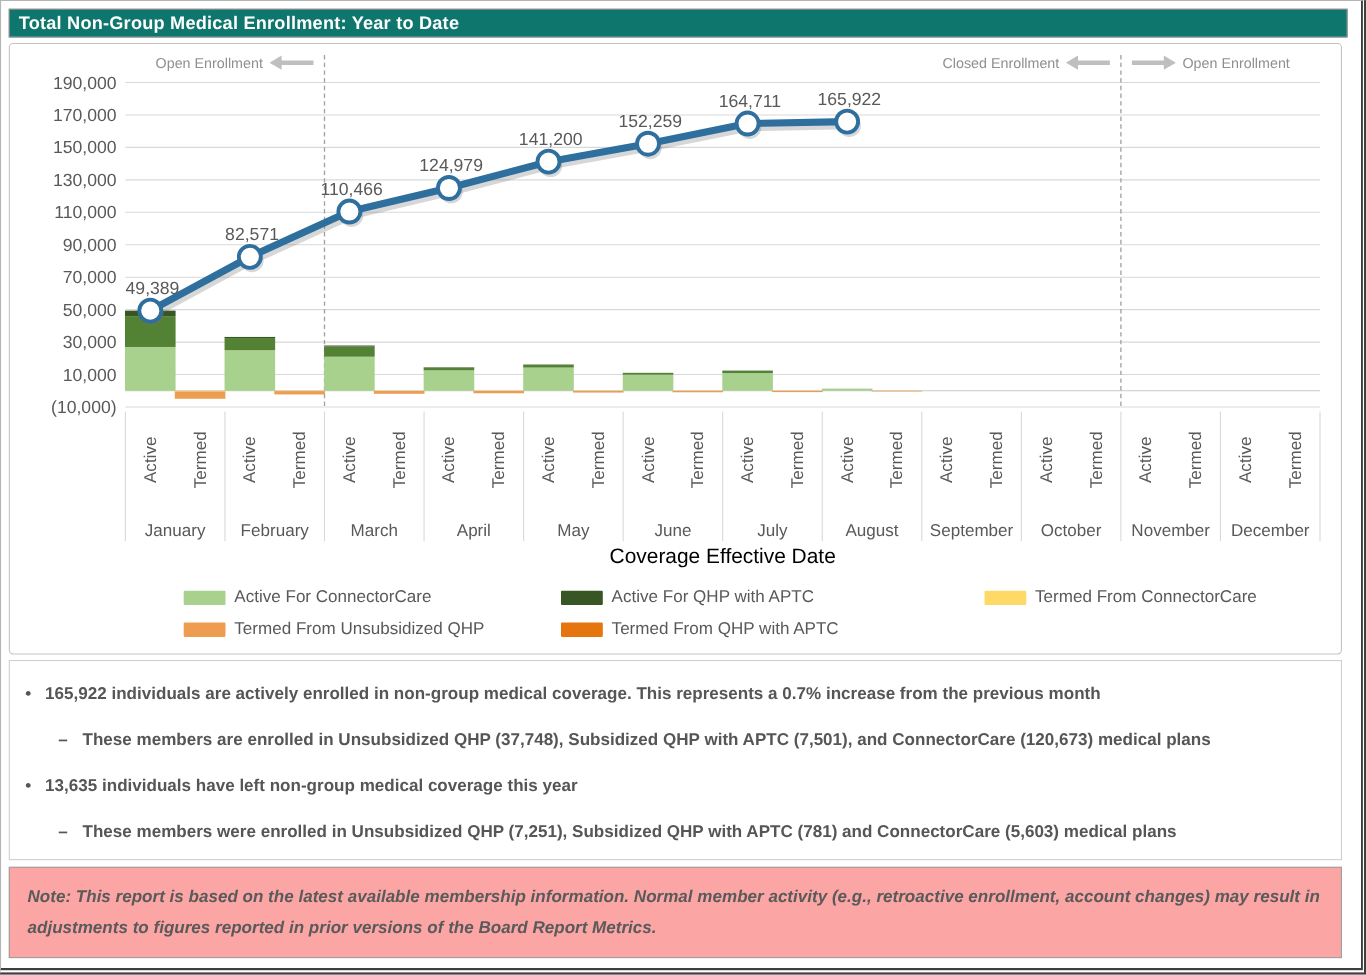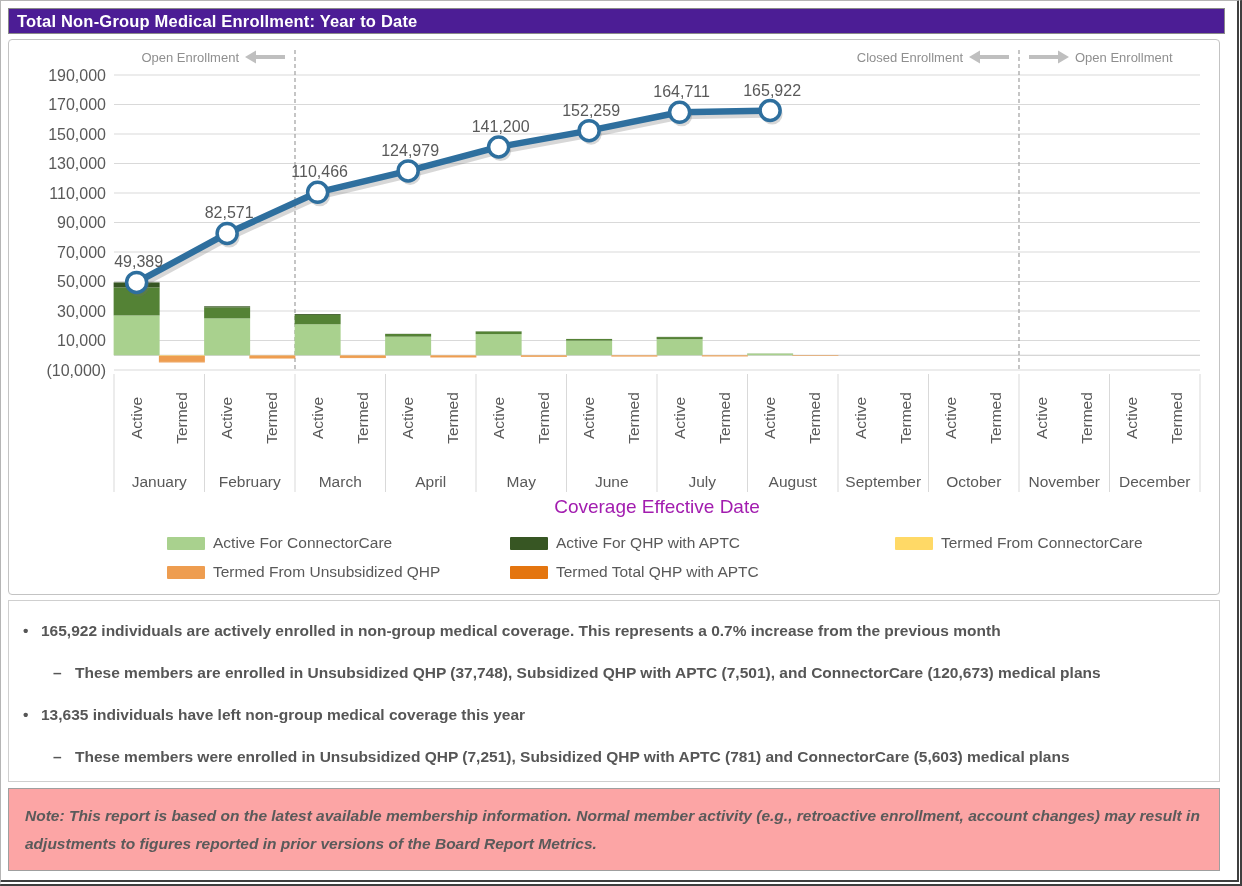--- a/index.html
+++ b/index.html
@@ -2,27 +2,27 @@
 <html><head>
 <meta charset="utf-8">
 <style>
   html,body{margin:0;padding:0;background:#fff;}
   body{width:1242px;height:886px;position:relative;overflow:hidden;
        font-family:"Liberation Sans", sans-serif;}
   .frame{position:absolute;inset:0;z-index:50;pointer-events:none;box-sizing:border-box;
          border-left:1px solid #b5b5b5;border-top:1px solid #b5b5b5;
          border-right:5px double #3f3f3f;border-bottom:6px double #3f3f3f;}
   .title-bar{position:absolute;left:8px;top:8px;width:1217px;height:26px;box-sizing:border-box;
-         background:#4c1d95;border:1px solid #8a8a8a;color:#fff;font-weight:bold;
+         background:#0f766e;border:1px solid #8a8a8a;color:#fff;font-weight:bold;
          font-size:16.5px;line-height:24px;padding-left:8px;letter-spacing:.2px;}
   .chart-panel{position:absolute;left:8px;top:39px;width:1212px;height:556px;box-sizing:border-box;
          background:#fff;border:1.5px solid #c3c3c3;border-radius:4px;}
   .chart-panel svg{position:absolute;left:0;top:0;}
   .axis-title{position:absolute;left:105px;top:456px;width:1086px;text-align:center;
-         font-size:19px;color:#a21caf;}
+         font-size:19px;color:#000000;}
   .legend{position:absolute;left:0;top:494px;width:1210px;padding-left:122px;box-sizing:border-box;
          display:grid;grid-template-columns:343px 385px 330px;row-gap:11px;}
   .lg-item{font-size:15.5px;color:#595959;display:flex;align-items:center;white-space:nowrap;padding-left:36px;}
   .lg-item .sw{display:inline-block;width:38px;height:13px;margin-right:8px;border-radius:1px;}
   .tick{font-size:16px;fill:#595959;}
   .cat{font-size:15.5px;fill:#595959;}
   .dlabel{font-size:16px;fill:#595959;}
   .ann{font-size:13px;fill:#8f8f8f;}
   .bullets{position:absolute;left:8px;top:600px;width:1212px;height:182px;box-sizing:border-box;
          background:#fff;border:1px solid #cfcfcf;padding:20px 14px 0 14px;
@@ -217,21 +217,21 @@
       <div class="lg-item">
         <span class="sw" style="background: rgb(255, 217, 102);"></span>
         <span>Termed From ConnectorCare</span>
       </div>
       <div class="lg-item">
         <span class="sw" style="background: rgb(238, 157, 80);"></span>
         <span>Termed From Unsubsidized QHP</span>
       </div>
       <div class="lg-item">
         <span class="sw" style="background: rgb(228, 117, 15);"></span>
-        <span>Termed Total QHP with APTC</span>
+        <span>Termed From QHP with APTC</span>
       </div>
     </div>
 </div>
 
 <div class="bullets">
   <div class="b-row">
     <span class="marker">•</span>
     <span>165,922 individuals are actively enrolled in non-group medical coverage. This represents a 0.7% increase from the previous month</span>
   </div>
   <div class="b-row sub">

